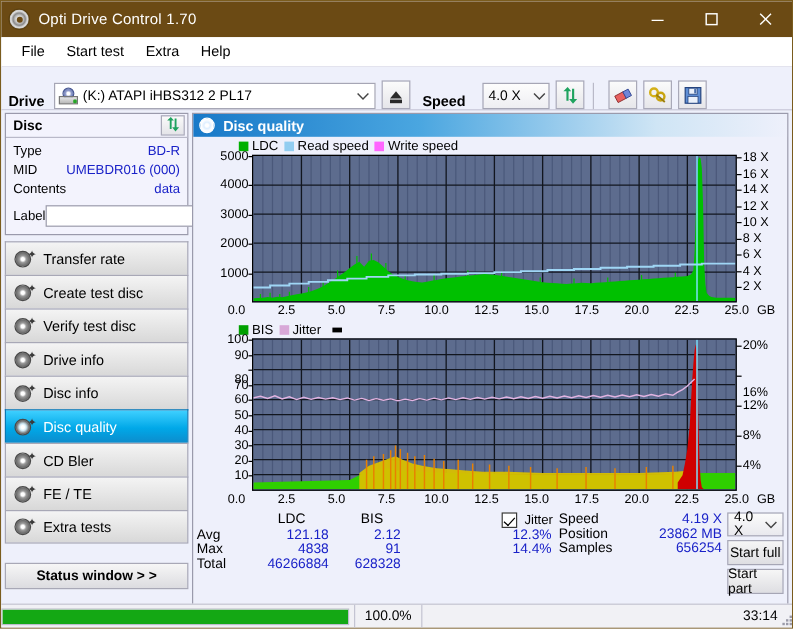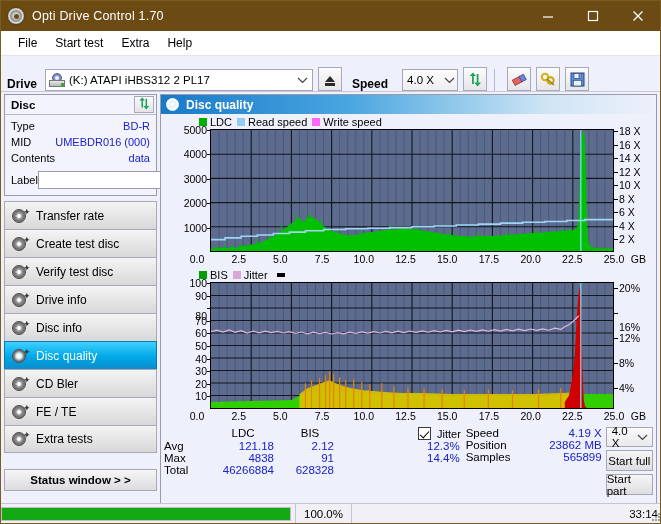--- a/index.html
+++ b/index.html
@@ -380,21 +380,21 @@
     font-size: 11.5px;
   }
   .sb-text { width: 148px; padding-left: 4px; color: #000; }
   .sb-prog {
     width: 290px; height: 14px;
     background: #ffffff; border: 1px solid #bdbdcb;
     position: relative; overflow: hidden;
   }
   .sb-prog .fill { position: absolute; left: 0; top: 0; bottom: 0; width: 100%; background: #14a814; }
   .sb-pct { width: 56px; text-align: center; color: #000; border-left: 1px solid #c4c4d2; height: 20px; line-height: 20px; margin-left: 4px;}
-  .sb-time { flex: 1; text-align: right; padding-right: 4px; color: #000; border-left: 1px solid #c4c4d2; height: 20px; line-height: 20px;}
+  .sb-time { flex: 1; text-align: right; padding-right: 14px; color: #000; border-left: 1px solid #c4c4d2; height: 20px; line-height: 20px;}
   .grip { position: absolute; right: 2px; bottom: 2px; width: 10px; height: 10px; }
   .grip i { position: absolute; width: 2px; height: 2px; background: #9a9aa8; }
 </style>
 </head>
 <body>
 
 <div id="app">
 
   <div class="titlebar">
     <div class="title-icon"></div>
@@ -1030,21 +1030,21 @@
           <div class="jv">12.3%</div>
           <div class="jv">14.4%</div>
         </div>
 
         <div class="sp-grid">
           <div class="k">Speed</div>
           <div class="v">4.19 X</div>
           <div class="k">Position</div>
           <div class="v">23862 MB</div>
           <div class="k">Samples</div>
-          <div class="v">565899</div>
+          <div class="v">656254</div>
         </div>
 
         <div class="btn-col">
           <div class="sel-speed">
             <span>4.0 X</span>
             <span class="chev" style="margin-left:auto">
               <svg width="11" height="8" viewBox="0 0 11 8">
                   <polyline points="1,2 5.5,6.5 10,2" fill="none" stroke="#444" stroke-width="1.2"></polyline>
                 </svg>
             </span>

